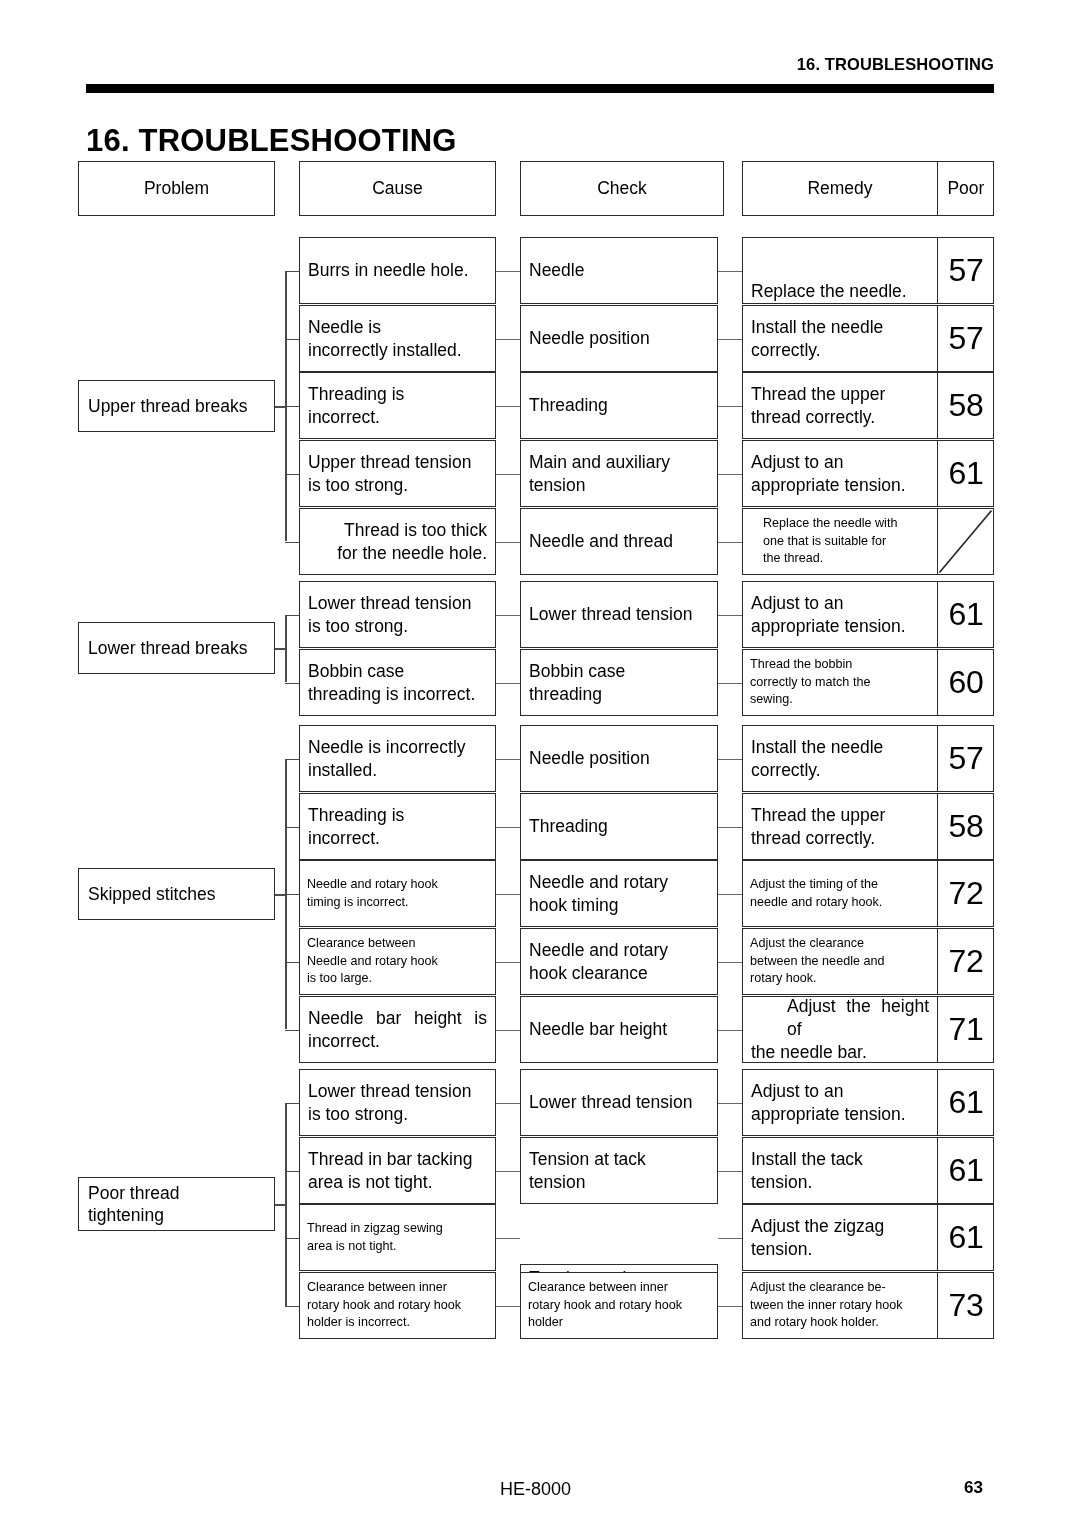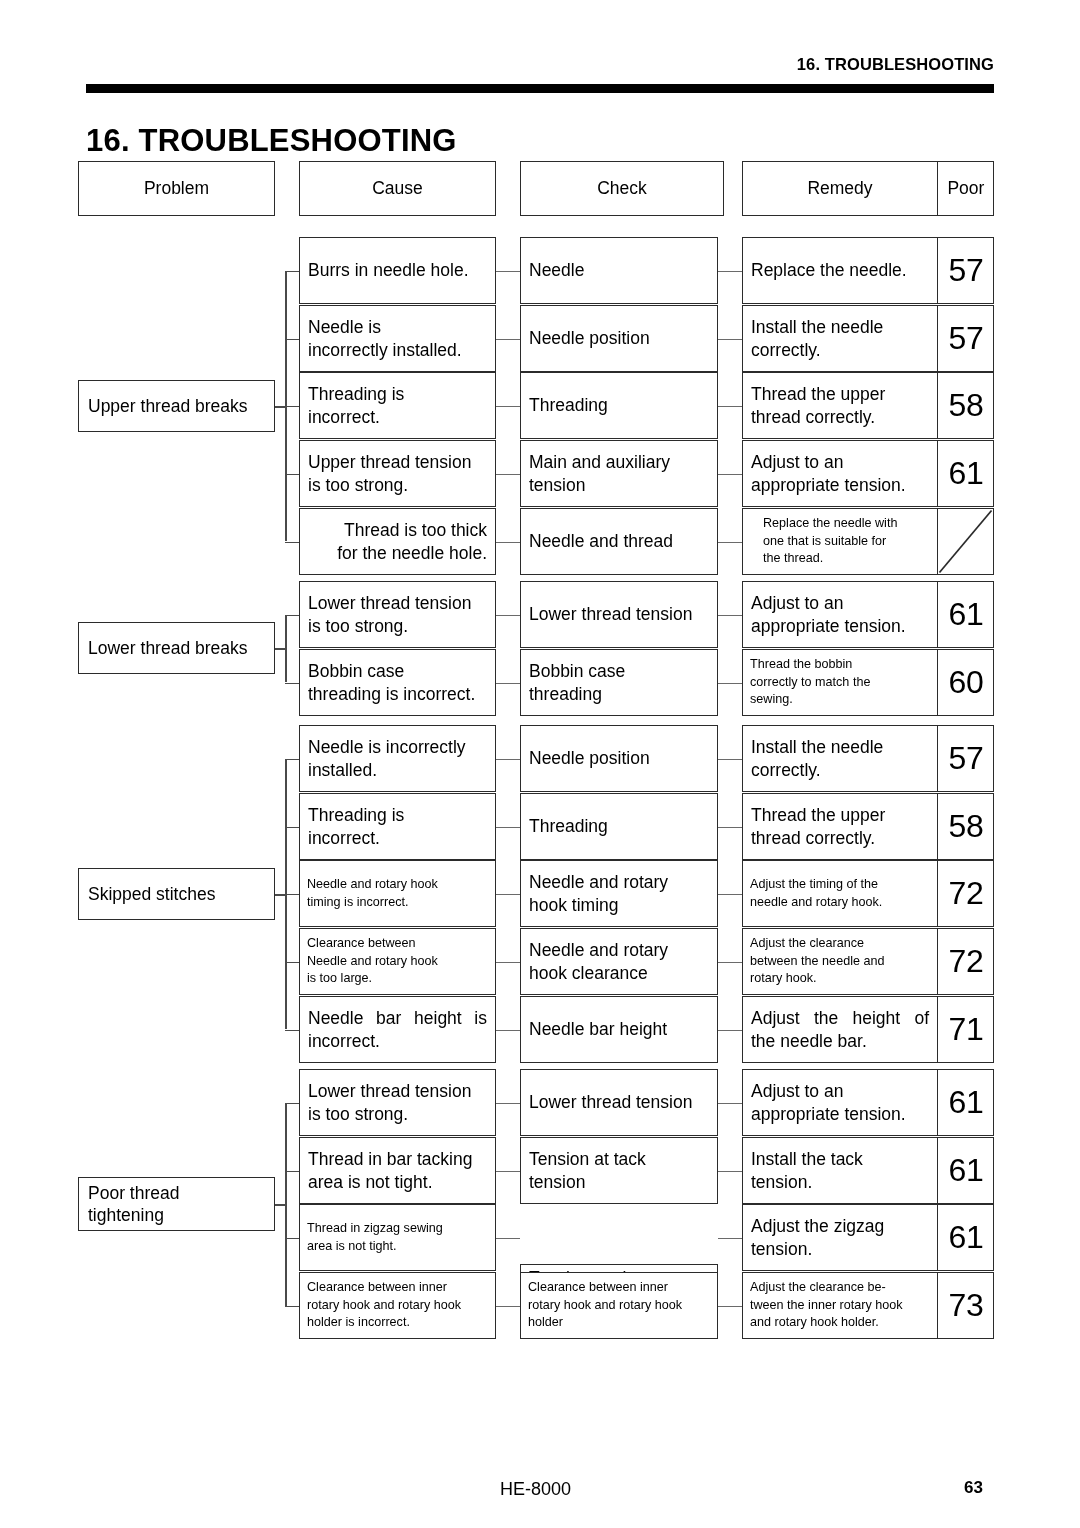--- a/index.html
+++ b/index.html
@@ -195,21 +195,21 @@
       <div class="stub stub-root" style="top: 406px;"></div>
       <div class="stub stub-row" style="top: 270.5px;"></div>
       <div class="link link-a" style="top: 270.5px;"></div>
       <div class="link link-b" style="top: 270.5px;"></div>
       <div class="cell c-cause" style="top: 237px; height: 67px;">
         <span class="ln" style="display: block;">Burrs in needle hole.</span>
       </div>
       <div class="cell c-check" style="top: 237px; height: 67px;">
         <span class="ln" style="display: block;">Needle</span>
       </div>
-      <div class="cell c-remedy" style="top: 237px; height: 67px;">
+      <div class="cell c-remedy" style="top: 237px; height: 67px; justify-content: flex-end;">
         <span class="ln" style="display: block;">Replace the needle.</span>
       </div>
       <div class="c-page" style="top: 237px; height: 67px;">57</div>
       <div class="stub stub-row" style="top: 338.5px;"></div>
       <div class="link link-a" style="top: 338.5px;"></div>
       <div class="link link-b" style="top: 338.5px;"></div>
       <div class="cell c-cause" style="top: 305px; height: 67px;">
         <span class="ln" style="display: block;">Needle is</span>
         <span class="ln" style="display: block;">incorrectly installed.</span>
       </div>
@@ -386,21 +386,21 @@
       <div class="link link-a" style="top: 1029.5px;"></div>
       <div class="link link-b" style="top: 1029.5px;"></div>
       <div class="cell c-cause justify" style="top: 996px; height: 67px;">
         <span class="ln" style="display: block;">Needle bar height is</span>
         <span class="ln" style="display: block;">incorrect.</span>
       </div>
       <div class="cell c-check" style="top: 996px; height: 67px;">
         <span class="ln" style="display: block;">Needle bar height</span>
       </div>
       <div class="cell c-remedy justify" style="top: 996px; height: 67px;">
-        <span class="ln" style="display: block;">Adjust the height of</span>
+        <span class="ln" style="display: block; margin-left: 36px;">Adjust the height of</span>
         <span class="ln" style="display: block;">the needle bar.</span>
       </div>
       <div class="c-page" style="top: 996px; height: 67px;">71</div>
     </div>
     <div class="group" style="top: 0px;">
       <div class="trunk" style="top: 1102.5px; height: 203.1px;"></div>
       <div class="problem-box" style="top: 1177px; height: 54px;">
         <span><span class="ln">Poor thread</span><br><span class="ln">tightening</span></span>
       </div>
       <div class="stub stub-root" style="top: 1204px;"></div>

